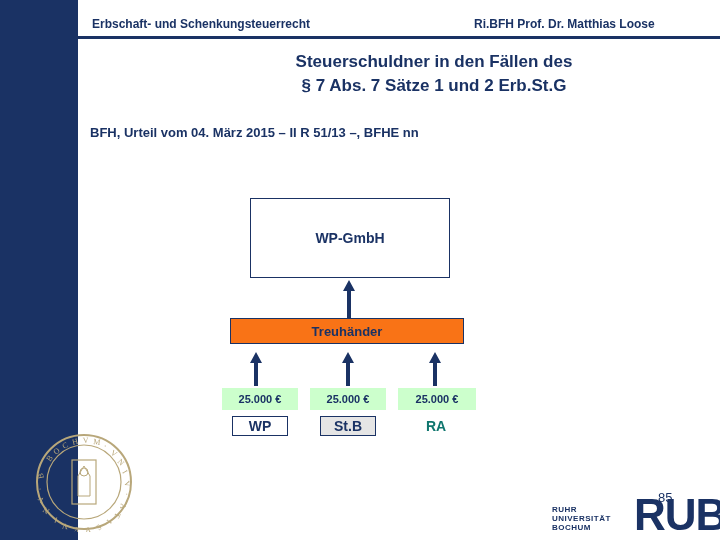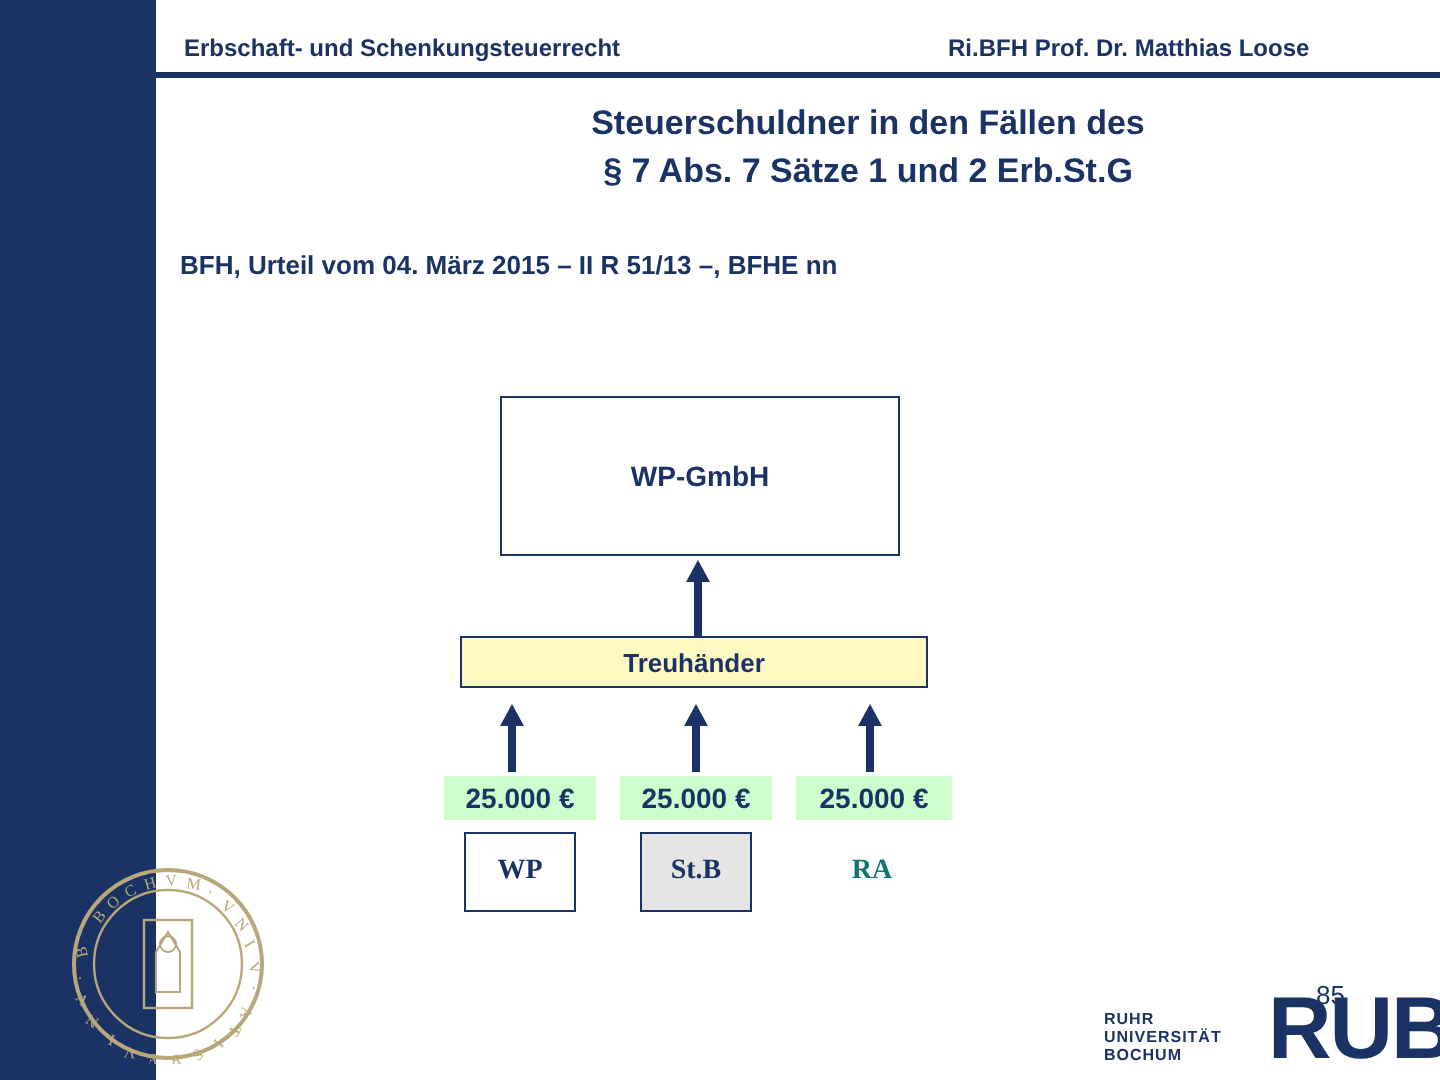--- a/index.html
+++ b/index.html
@@ -97,51 +97,50 @@
     background: #ffffff;
     color: #1a3264;
     font-size: 14px;
   }
   .box-treuhaender {
     left: 230px;
     top: 318px;
     width: 234px;
     height: 26px;
     border: 1px solid #1a3264;
-    background: #fef9c3;
+    background: #f97316;
     color: #1a3264;
     font-size: 13px;
   }
   .amount {
     position: absolute;
     box-sizing: border-box;
     height: 22px;
     background: #ccffcc;
     color: #1a3264;
-    font-size: 14px;
+    font-size: 11px;
     display: flex;
     align-items: center;
     justify-content: center;
     font-weight: bold;
   }
   .amount-1 { left: 222px; top: 388px; width: 76px; }
   .amount-2 { left: 310px; top: 388px; width: 76px; }
   .amount-3 { left: 398px; top: 388px; width: 78px; }
 
   .party {
     position: absolute;
     box-sizing: border-box;
-    height: 40px;
+    height: 20px;
     display: flex;
     align-items: center;
     justify-content: center;
     font-size: 14px;
     font-weight: bold;
     color: #1a3264;
-    font-family: Liberation Serif, serif;
   }
   .party-1 { left: 232px; top: 416px; width: 56px; border: 1px solid #1a3264; background:#ffffff; }
   .party-2 { left: 320px; top: 416px; width: 56px; border: 1px solid #1a3264; background:#e5e5e5; }
   .party-3 { left: 408px; top: 416px; width: 56px; border: none; background: transparent; color:#0f766e; }
 
   
   .arrow {
     position: absolute;
     width: 14px;
   }

